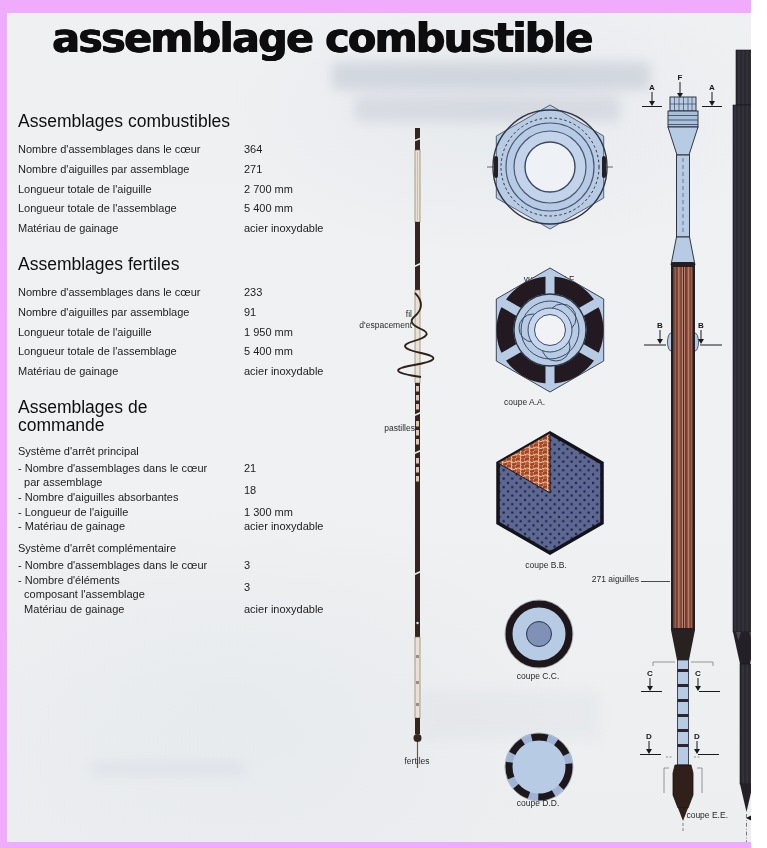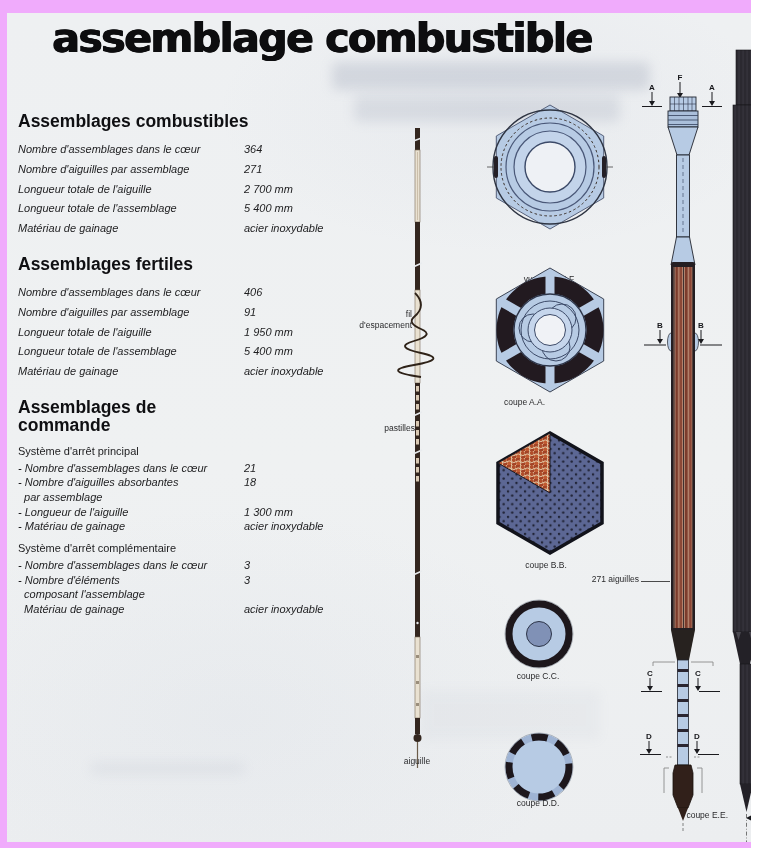--- a/index.html
+++ b/index.html
@@ -11,23 +11,23 @@
        radial-gradient(ellipse 500px 300px at 30% 85%, rgba(190,200,215,.12), transparent 70%),
        linear-gradient(180deg,#eef0f2 0%,#eff1f2 55%,#ecEEF0 100%);
      background-color:#eef0f2;}
   .ghost{position:absolute;background:#8e97ac;filter:blur(6px);border-radius:5px;pointer-events:none;}
   #title{position:absolute;left:8px;top:14px;width:628px;text-align:center;
      font-family:"DejaVu Sans","Liberation Sans",sans-serif;
      font-size:41px;font-weight:700;letter-spacing:-1.5px;color:#0d0d0f;
      text-shadow:.7px 0 0 #0d0d0f,-.7px 0 0 #0d0d0f;}
   
   #spec{position:absolute;left:18px;top:112px;width:322px;color:#1d1d1f;font-size:11px;}
-  #spec .heading{font-size:17.5px;line-height:18px;font-weight:bold;color:#0f0f12;margin:0 0 10px;}
+  #spec .heading{font-size:17.5px;line-height:18px;font-weight:normal;color:#0f0f12;margin:0 0 10px;}
   #spec .section{margin-bottom:16px;}
-  #spec .row{display:flex;align-items:flex-start;font-style:italic;}
+  #spec .row{display:flex;align-items:center;}
   #spec .row .lab{width:226px;}
   #spec .row .val{flex:1;}
   #spec .row.wide div{line-height:19.8px;}
   #spec .row.tight div{line-height:14.7px;}
   #spec .group-title{margin:7px 0 2px;line-height:14.7px;}
   
   .figlabel{position:absolute;font-size:8.5px;color:#2a2a2c;line-height:1.25;}
   .leader{position:absolute;border-top:1px solid #4a4a4a;height:0;}
   .crease{position:absolute;left:762px;top:48px;width:2px;height:788px;background:rgba(120,95,80,.40);}
   .crease-soft{position:absolute;left:753px;top:48px;width:11px;height:788px;
@@ -85,21 +85,21 @@
         </div>
       </div>
       <div class="section">
         <div class="heading">
           <div>Assemblages fertiles</div>
         </div>
         <div class="row wide">
           <div class="lab">
             <div>Nombre d'assemblages dans le cœur</div>
           </div>
-          <div class="val">406</div>
+          <div class="val">233</div>
         </div>
         <div class="row wide">
           <div class="lab">
             <div>Nombre d'aiguilles par assemblage</div>
           </div>
           <div class="val">91</div>
         </div>
         <div class="row wide">
           <div class="lab">
             <div>Longueur totale de l'aiguille</div>
@@ -126,22 +126,22 @@
         </div>
         <div class="group-title">Système d'arrêt principal</div>
         <div class="row tight">
           <div class="lab">
             <div>- Nombre d'assemblages dans le cœur</div>
           </div>
           <div class="val">21</div>
         </div>
         <div class="row tight">
           <div class="lab">
+            <div>&nbsp;&nbsp;par assemblage</div>
             <div>- Nombre d'aiguilles absorbantes</div>
-            <div>&nbsp;&nbsp;par assemblage</div>
           </div>
           <div class="val">18</div>
         </div>
         <div class="row tight">
           <div class="lab">
             <div>- Longueur de l'aiguille</div>
           </div>
           <div class="val">1 300 mm</div>
         </div>
         <div class="row tight">
@@ -205,21 +205,21 @@
     <rect x="14" y="578" width="3" height="3" fill="#9a8e7c"></rect>
     <rect x="13" y="593" width="5" height="16" fill="#33261f"></rect>
     <circle cx="15.5" cy="613" r="4" fill="#33261f"></circle>
     <line x1="15.5" y1="617" x2="15.5" y2="643" stroke="#6b5c4a" stroke-width="1.2"></line>
   </svg>
   <div class="figlabel" style="left:340px;top:309px;width:72px;text-align:right;">
     <div>fil</div>
     <div>d'espacement</div>
   </div>
   <div class="figlabel" style="left:381px;top:423px;width:34px;text-align:right;">pastilles</div>
-  <div class="figlabel" style="left:393px;top:756px;width:48px;text-align:center;">aiguille</div>
+  <div class="figlabel" style="left:393px;top:756px;width:48px;text-align:center;">fertiles</div>
 
   <svg style="left:487px;top:103px;" width="126" height="128" viewBox="0 0 126 128">
     <path d="M63 2 L116.7 33 L116.7 95 L63 126 L9.3 95 L9.3 33 Z" fill="#b7cbe4" stroke="#55607a" stroke-width="1"></path>
     <circle cx="63" cy="64" r="57" fill="none" stroke="#2e3442" stroke-width="1.4"></circle>
     <circle cx="63" cy="64" r="49" fill="none" stroke="#3a2f28" stroke-width="1" stroke-dasharray="2.5 2.5"></circle>
     <circle cx="63" cy="64" r="44" fill="none" stroke="#4a5878" stroke-width="1.2"></circle>
     <circle cx="63" cy="64" r="36" fill="#c3d4ea" stroke="#4a5878" stroke-width="1.2"></circle>
     <circle cx="63" cy="64" r="25" fill="#eef1f5" stroke="#3c4a68" stroke-width="1.4"></circle>
     <line x1="9" y1="55" x2="9" y2="73" stroke="#241f26" stroke-width="4" stroke-linecap="round"></line>
     <line x1="117" y1="55" x2="117" y2="73" stroke="#241f26" stroke-width="4" stroke-linecap="round"></line>

